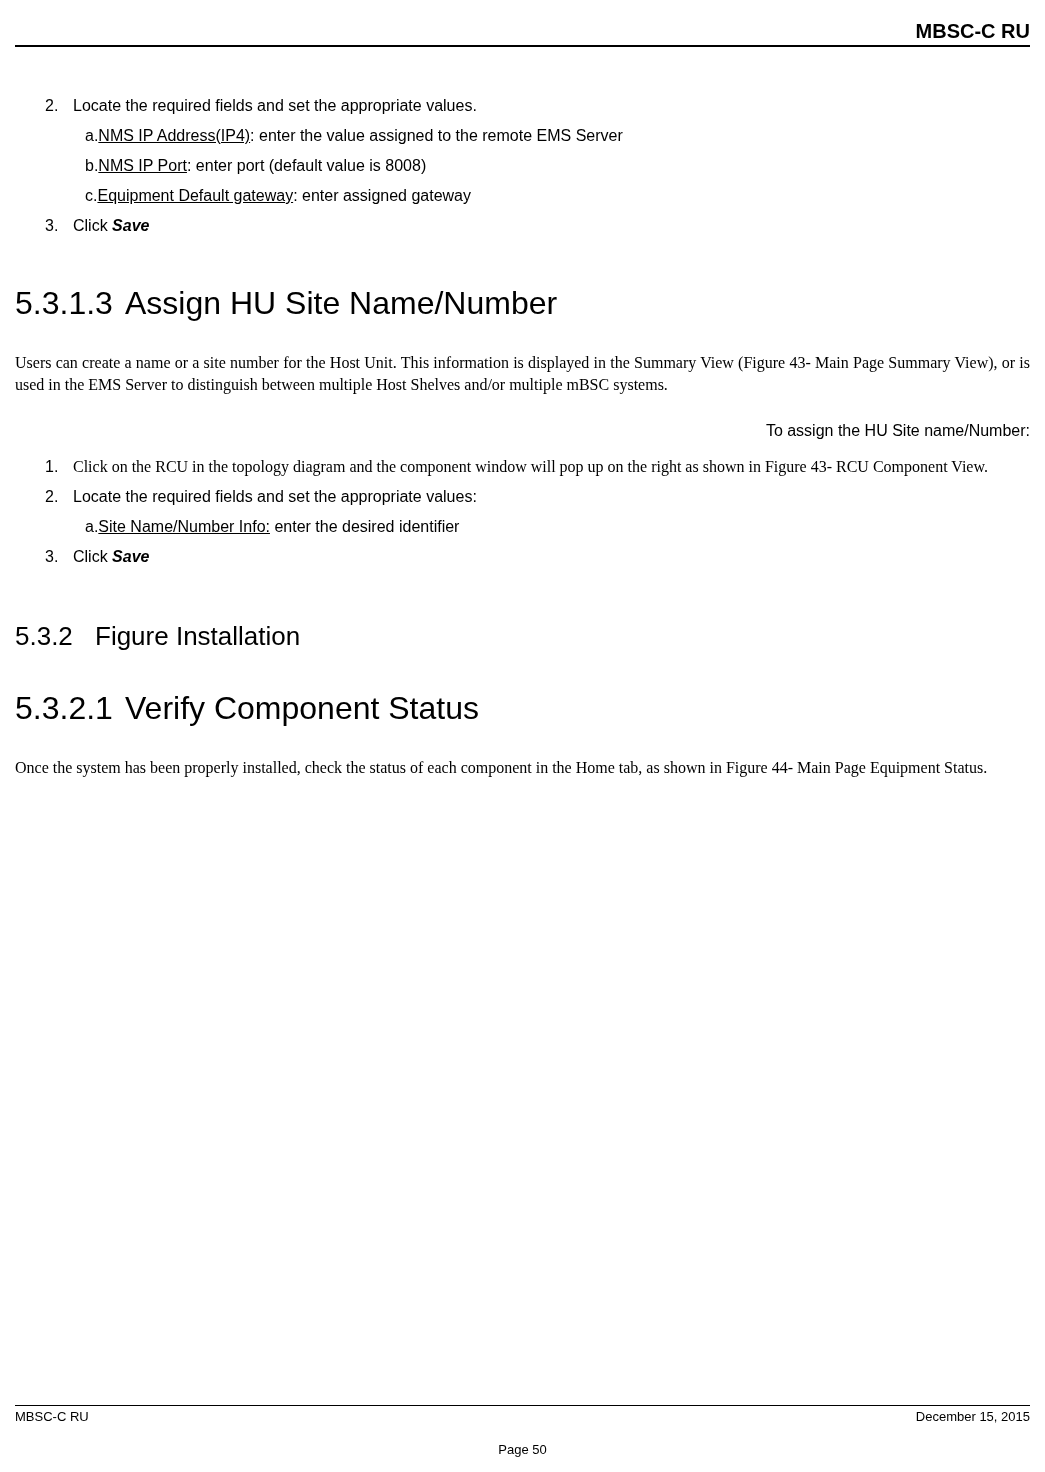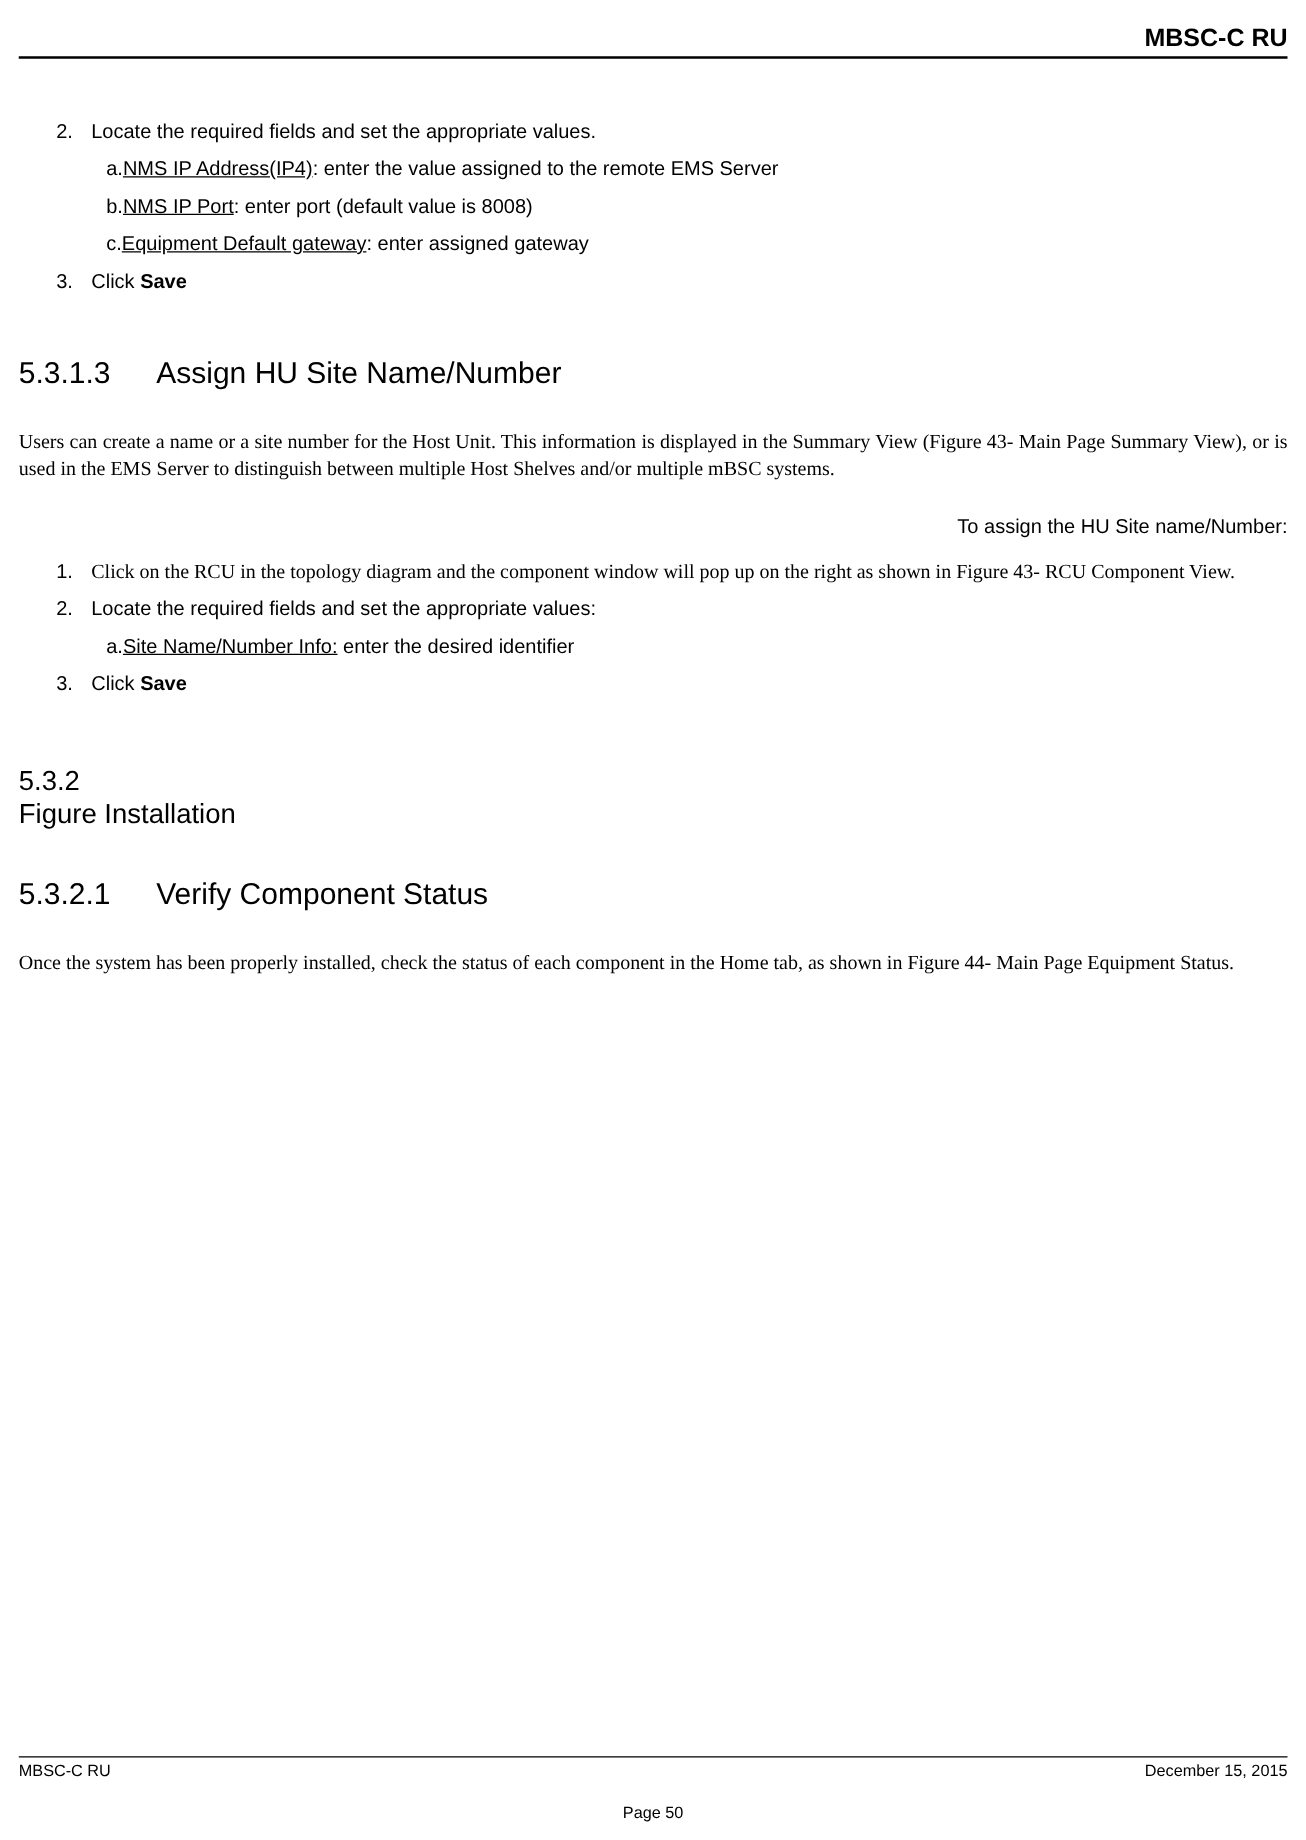--- a/index.html
+++ b/index.html
@@ -41,36 +41,36 @@
     }
     .sub-item {
       margin-left: 70px;
       margin-bottom: 12px;
     }
     .underline {
       text-decoration: underline;
     }
     .bold {
       font-weight: bold;
+      font-style: italic;
     }
     .h3 {
-      font-size: 24px;
+      font-size: 32px;
       margin-top: 50px;
       margin-bottom: 30px;
       display: flex;
     }
     .h3-num {
       min-width: 110px;
     }
     .h2 {
-      font-size: 22px;
+      font-size: 26px;
       margin-top: 55px;
       margin-bottom: 38px;
       display: flex;
-      flex-direction: column;
     }
     .h2-num {
       min-width: 80px;
     }
     .para {
       margin-bottom: 16px;
       line-height: 1.35;
     }
     .justify {
       text-align: justify;

